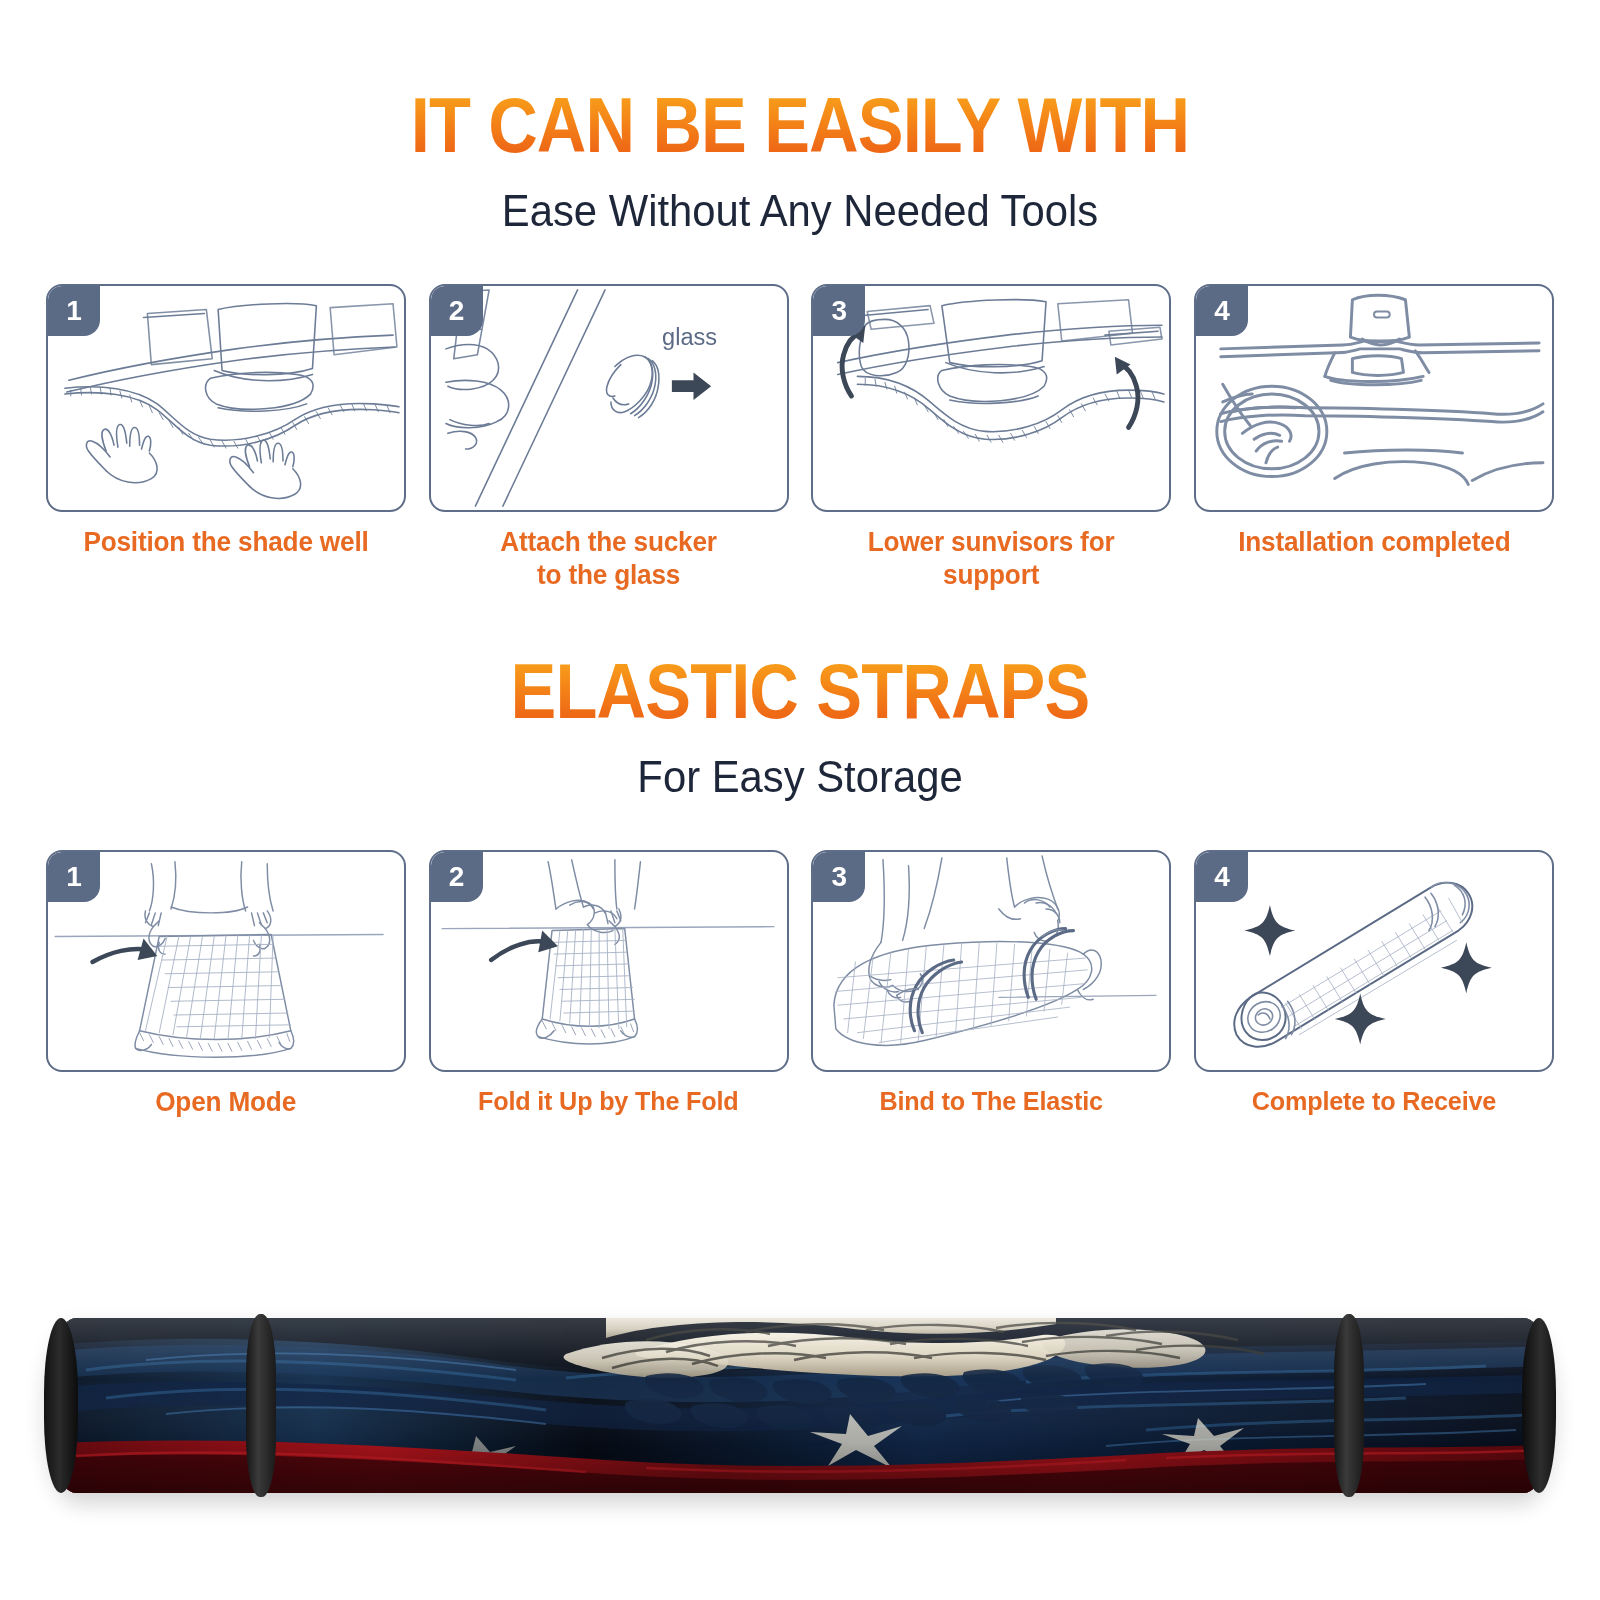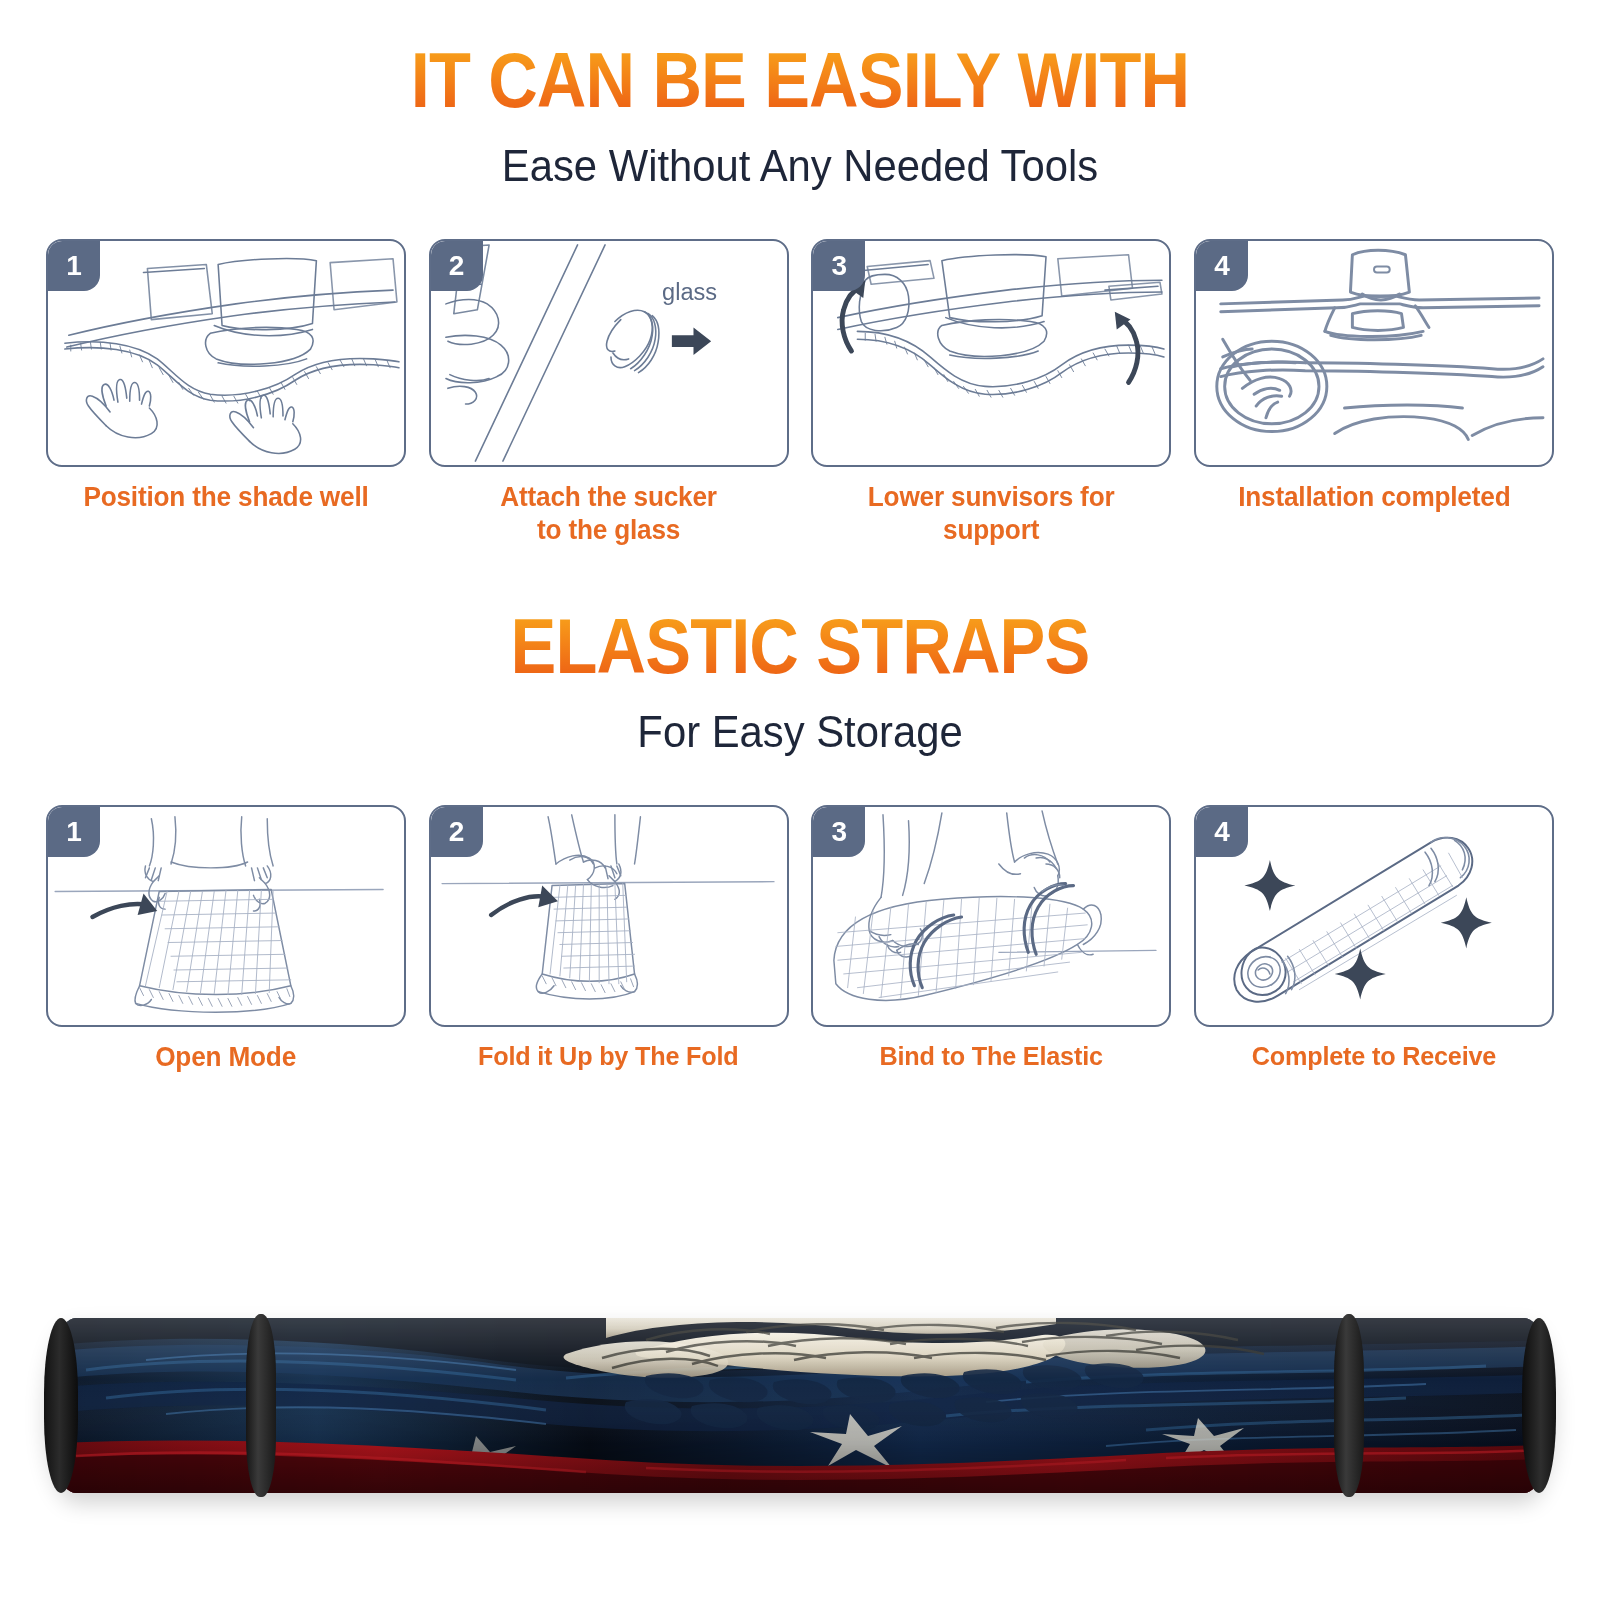--- a/index.html
+++ b/index.html
@@ -123,21 +123,21 @@
     top:14px;
     width:30px; height:183px;
     background:linear-gradient(90deg,#161616 0%,#3a3a3a 40%,#1a1a1a 100%);
     border-radius:14px/60px;
     z-index:3;
   }
 </style>
 </head>
 <body>
 
-<div class="section-head" style="padding-top:41px;">
+<div class="section-head" style="padding-top:86px;">
   <div class="big-title">IT CAN BE EASILY WITH</div>
   <div class="sub-title" style="margin-top:22px;">Ease Without Any Needed Tools</div>
 </div>
 
 <div class="steps" style="margin-top:48px;">
 
   <div class="step">
     <div class="panel row1">
       <div class="badge">1</div>
       <div class="art">

